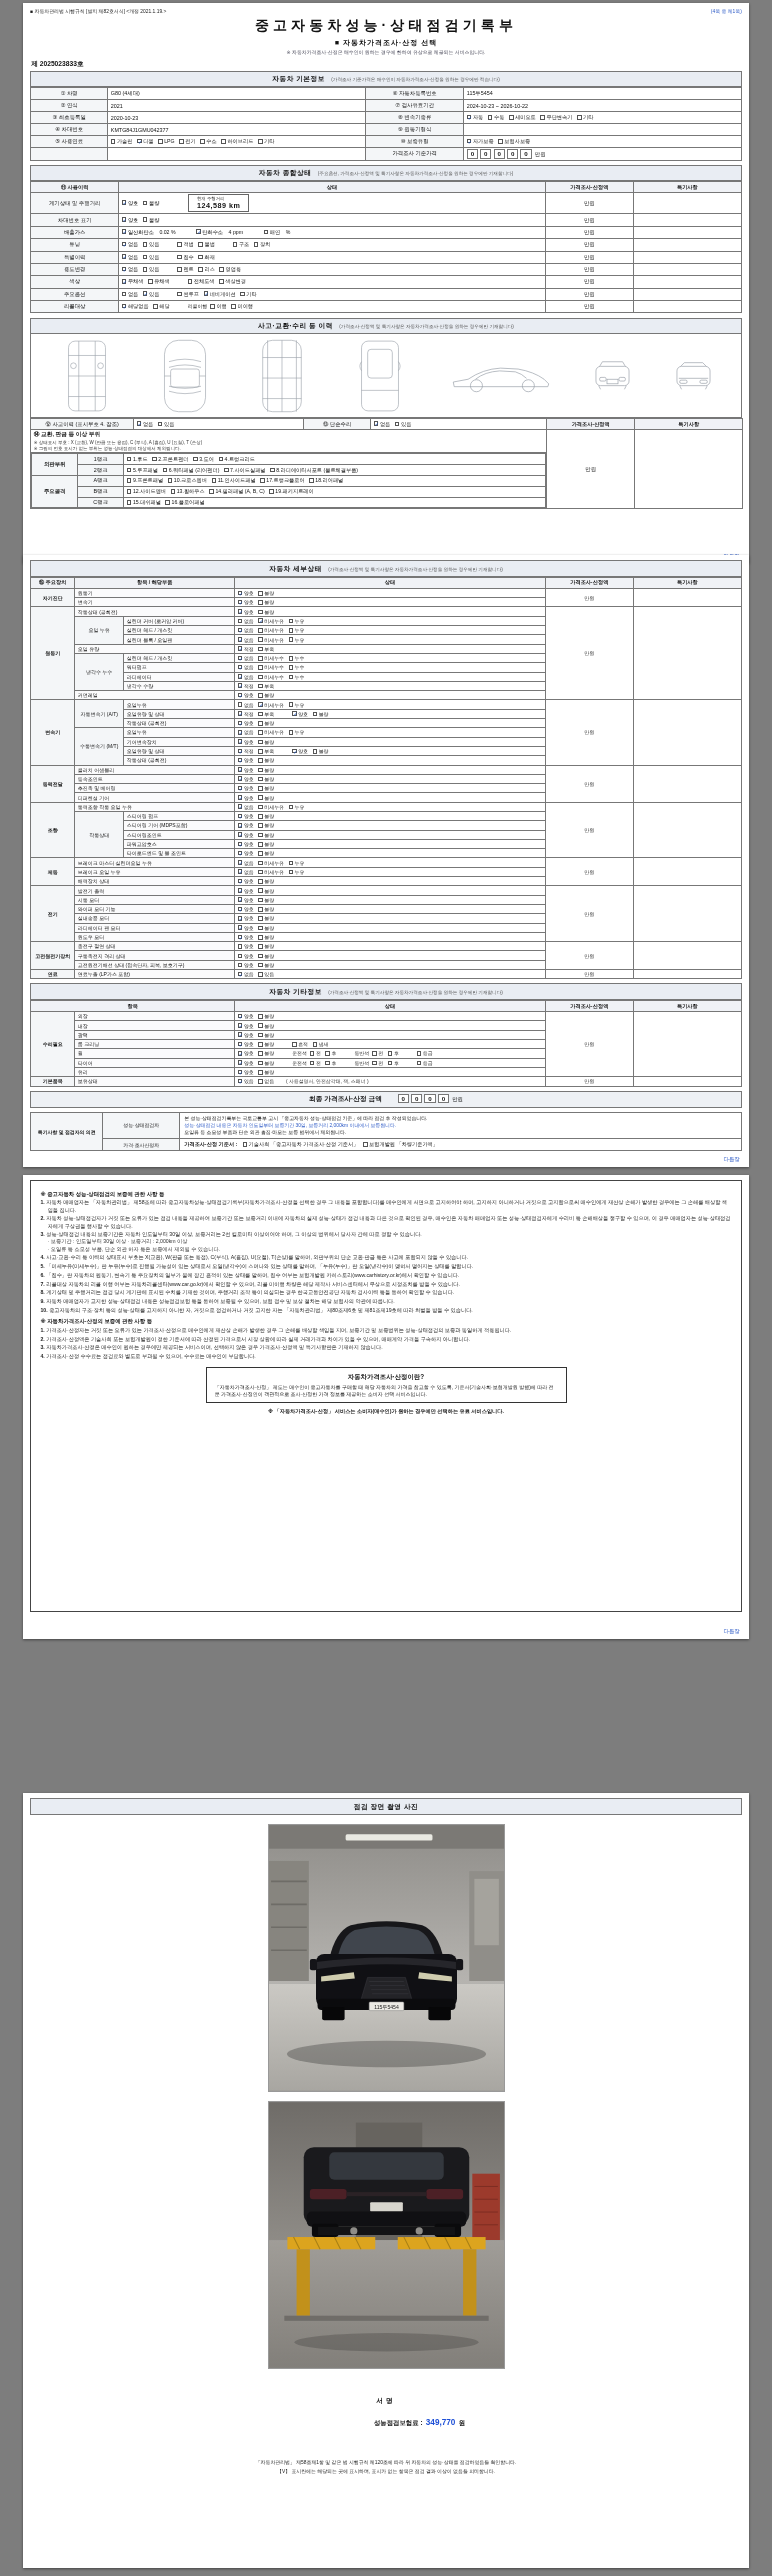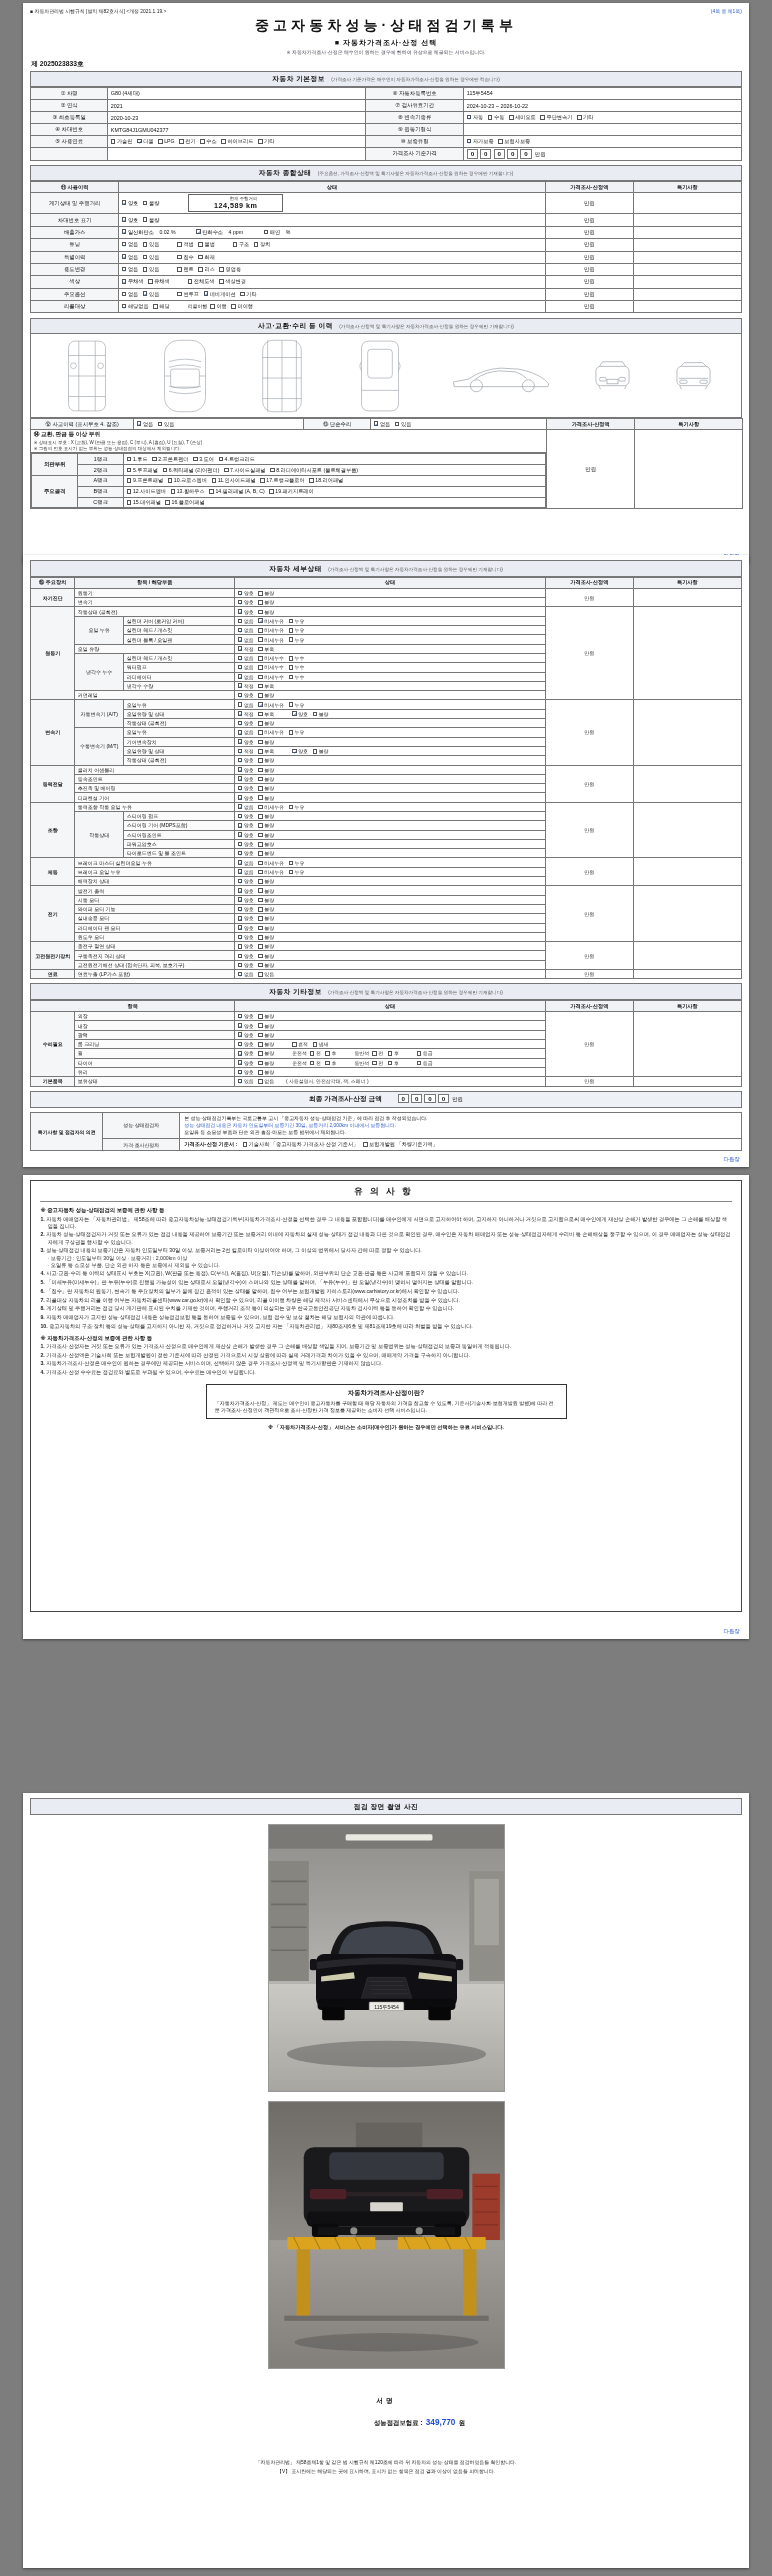--- a/index.html
+++ b/index.html
@@ -30,21 +30,21 @@
 .statc{padding-left:5.2px}
 .wonc{text-align:center;color:#222;font-size:5.2px}
 .opt{margin-right:4.6px;white-space:nowrap;display:inline-block}
 .cb{display:inline-block;width:4.6px;height:4.6px;border:0.5px solid #555;background:#fff;font-size:5.2px;line-height:4.1px;text-align:center;color:#1d57c2;font-weight:bold;vertical-align:-0.5px;margin-right:1.5px}
 .olb{font-size:5.2px}
 .ggap{display:inline-block;width:13.4px}
 .meas{margin:0 20.6px 0 1px;font-size:5.2px}
 .exlbl{margin:0 3.1px 0 13.4px;font-size:4.9px}
 .exlbl0{margin-right:5.2px;font-size:5.2px;font-weight:bold}
 .extxt{margin-left:7.2px;font-size:4.9px;color:#333}
-.odobox{display:inline-block;border:0.5px solid #666;padding:1px 25px;margin-left:24px;text-align:right;background:#fff;vertical-align:middle}
+.odobox{display:inline-block;border:0.5px solid #666;padding:1px 8px;margin-left:24px;text-align:left;background:#fff;vertical-align:middle}
 .odolbl{display:block;font-size:4.4px;color:#444}
 .odoval{display:block;font-size:7.2px;font-weight:bold;letter-spacing:0.5px}
 .digit{display:inline-block;width:11.3px;height:9.3px;border:0.5px solid #777;background:#fff;text-align:center;font-size:6.2px;font-weight:bold;line-height:8.8px;margin-right:2.1px}
 .digit-unit{font-size:5.4px;margin-left:1px}
 .diagrams{border:0.5px solid #777;border-top:none;padding:3.1px 7.2px 2.1px;display:flex;flex-wrap:wrap;justify-content:space-around;align-items:center;row-gap:1px;background:#fff}
 .exch .exlabel{font-weight:bold;font-size:5.7px}
 .legend{font-size:4.5px;color:#333}
 .nopad{padding:0 !important}
 .inner{width:100%;border-collapse:collapse;table-layout:fixed}
 .inner td{border:0.5px solid #777;height:10.8px}
@@ -677,21 +677,20 @@
         <td class="lblc">가격·조사산정자</td>
         <td id="opinion-row2" class="opcell"><span class="exlbl0">가격조사·산정 기준서 :</span><span class="opt"><span class="cb"></span><span class="olb">기술사회 「중고자동차 가격조사·산정 기준서」</span></span><span class="opt"><span class="cb"></span><span class="olb">보험개발원 「차량기준가액」</span></span></td>
       </tr>
     </tbody>
   </table>
   <div class="pager">다음장</div>
 </div>
 
 <div class="page" id="page3">
   <div class="notice-frame">
-    <div class="notice-title">유의사항</div>
     <div id="notice-content">
         <div class="nsec">※ 중고자동차 성능·상태점검의 보증에 관한 사항 등</div>
         <div class="nitem"><span class="nno">1. </span><span>자동차 매매업자는 「자동차관리법」 제58조에 따라 중고자동차성능·상태점검기록부(자동차가격조사·산정을 선택한 경우 그 내용을 포함합니다)를 매수인에게 서면으로 고지하여야 하며, 고지하지 아니하거나 거짓으로 고지함으로써 매수인에게 재산상 손해가 발생한 경우에는 그 손해를 배상할 책임을 집니다.</span></div>
         <div class="nitem"><span class="nno">2. </span><span>자동차 성능·상태점검자가 거짓 또는 오류가 있는 점검 내용을 제공하여 보증기간 또는 보증거리 이내에 자동차의 실제 성능·상태가 점검 내용과 다른 것으로 확인된 경우, 매수인은 자동차 매매업자 또는 성능·상태점검자에게 수리비 등 손해배상을 청구할 수 있으며, 이 경우 매매업자는 성능·상태점검자에게 구상권을 행사할 수 있습니다.</span></div>
         <div class="nitem"><span class="nno">3. </span><span>성능·상태점검 내용의 보증기간은 자동차 인도일부터 30일 이상, 보증거리는 2천 킬로미터 이상이어야 하며, 그 이상의 범위에서 당사자 간에 따로 정할 수 있습니다.</span><br><span class="nsub">· 보증기간 : 인도일부터 30일 이상      · 보증거리 : 2,000km 이상</span><br><span class="nsub">· 오일류 등 소모성 부품, 단순 외관 하자 등은 보증에서 제외될 수 있습니다.</span></div>
         <div class="nitem"><span class="nno">4. </span><span>사고·교환·수리 등 이력의 상태표시 부호는 X(교환), W(판금 또는 용접), C(부식), A(흠집), U(요철), T(손상)를 말하며, 외판부위의 단순 교환·판금 등은 사고에 포함되지 않을 수 있습니다.</span></div>
         <div class="nitem"><span class="nno">5. </span><span>「미세누유(미세누수)」란 누유(누수)로 진행될 가능성이 있는 상태로서 오일(냉각수)이 스며나와 있는 상태를 말하며, 「누유(누수)」란 오일(냉각수)이 맺혀서 떨어지는 상태를 말합니다.</span></div>
         <div class="nitem"><span class="nno">6. </span><span>「침수」란 자동차의 원동기, 변속기 등 주요장치의 일부가 물에 잠긴 흔적이 있는 상태를 말하며, 침수 여부는 보험개발원 카히스토리(www.carhistory.or.kr)에서 확인할 수 있습니다.</span></div>
         <div class="nitem"><span class="nno">7. </span><span>리콜대상 자동차의 리콜 이행 여부는 자동차리콜센터(www.car.go.kr)에서 확인할 수 있으며, 리콜 미이행 차량은 해당 제작사 서비스센터에서 무상으로 시정조치를 받을 수 있습니다.</span></div>
         <div class="nitem"><span class="nno">8. </span><span>계기상태 및 주행거리는 점검 당시 계기판에 표시된 수치를 기재한 것이며, 주행거리 조작 등이 의심되는 경우 한국교통안전공단 자동차 검사이력 등을 통하여 확인할 수 있습니다.</span></div>

